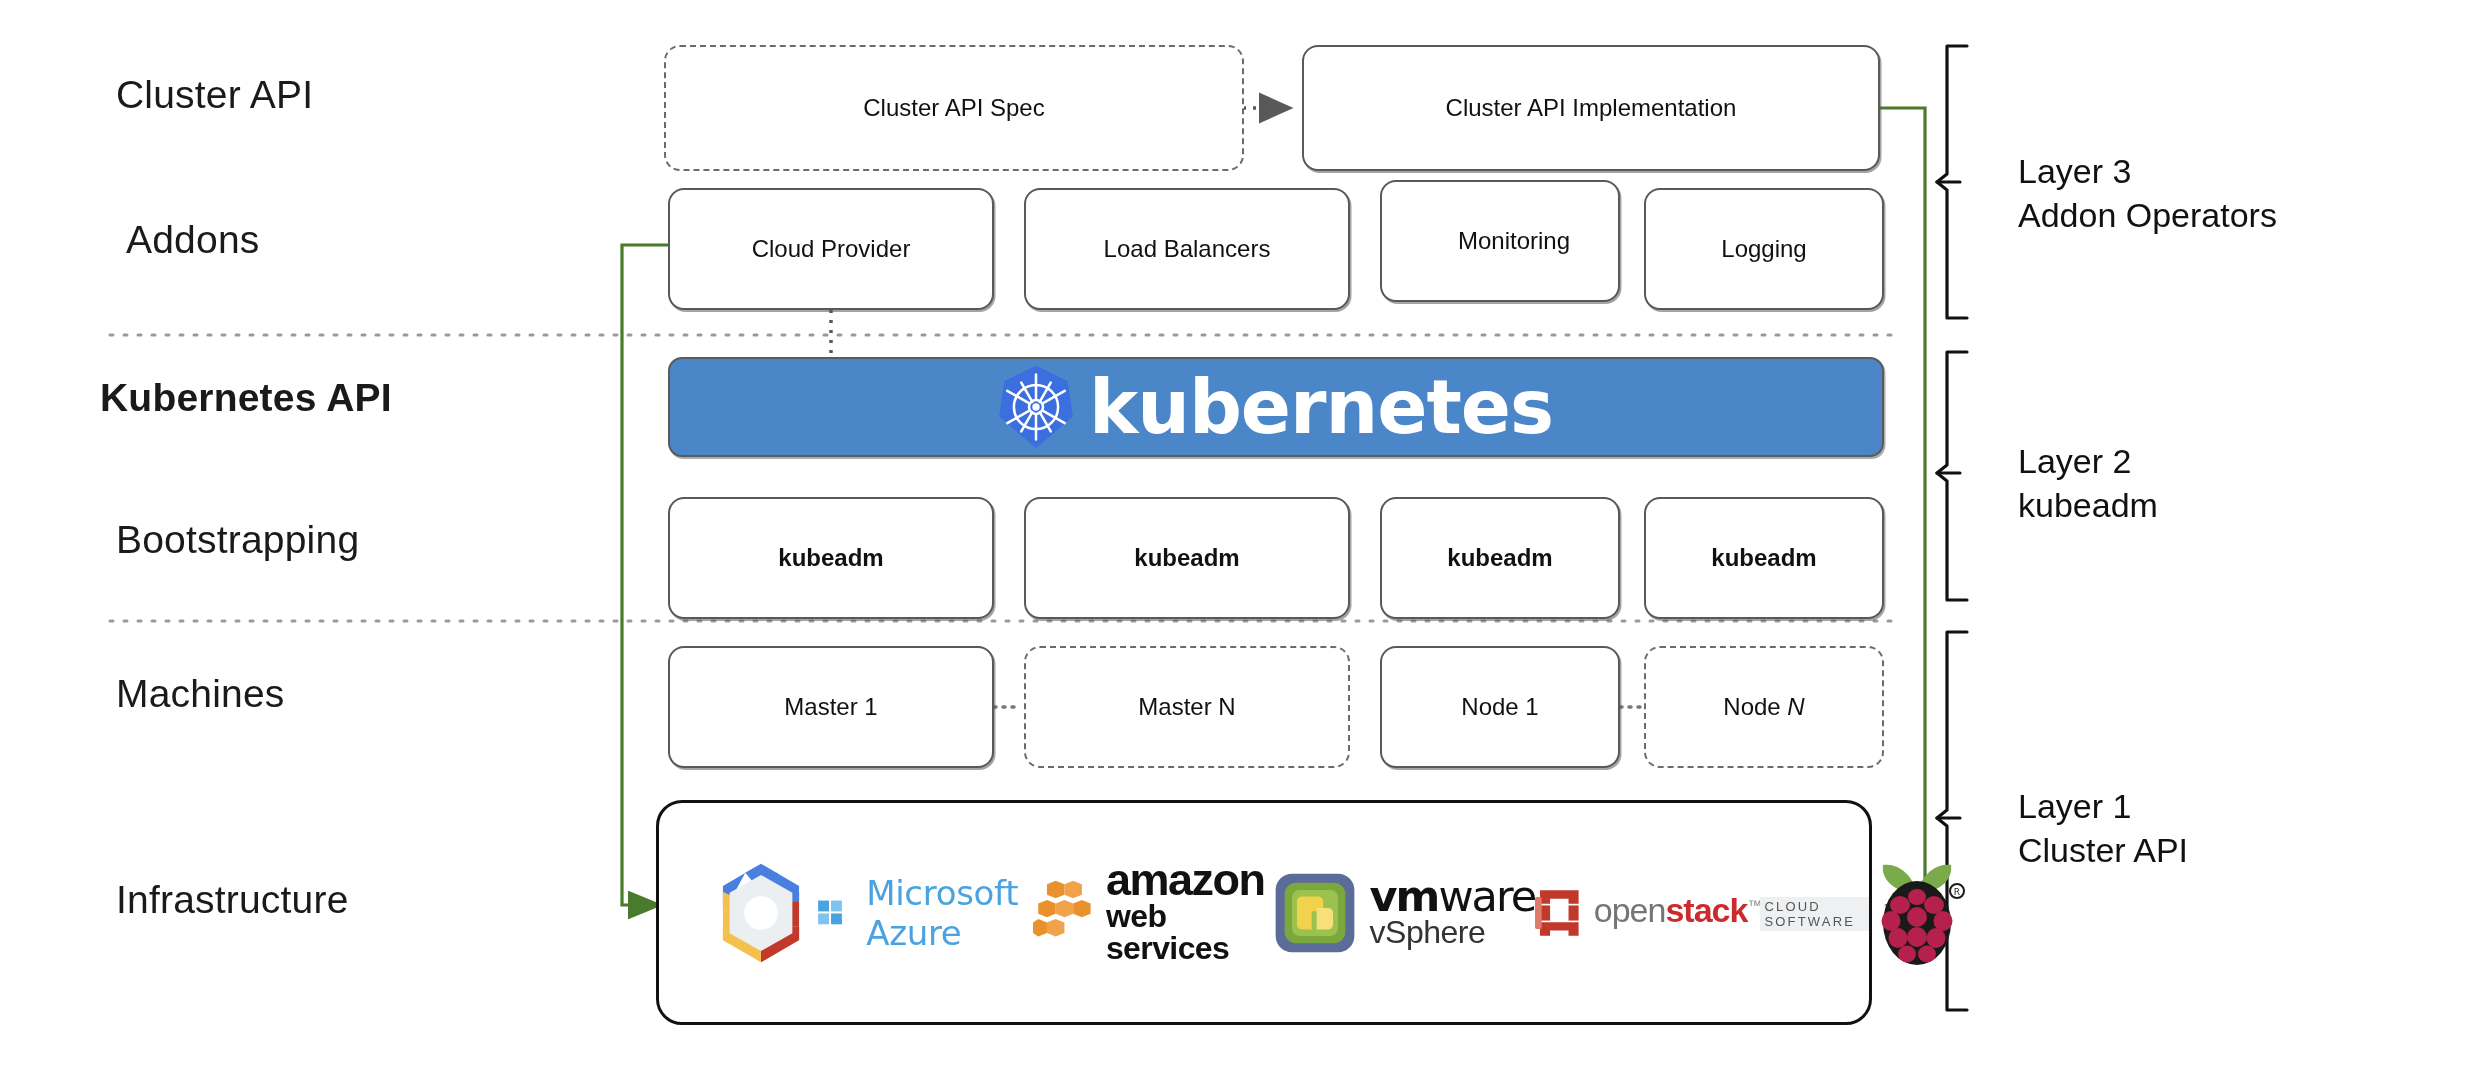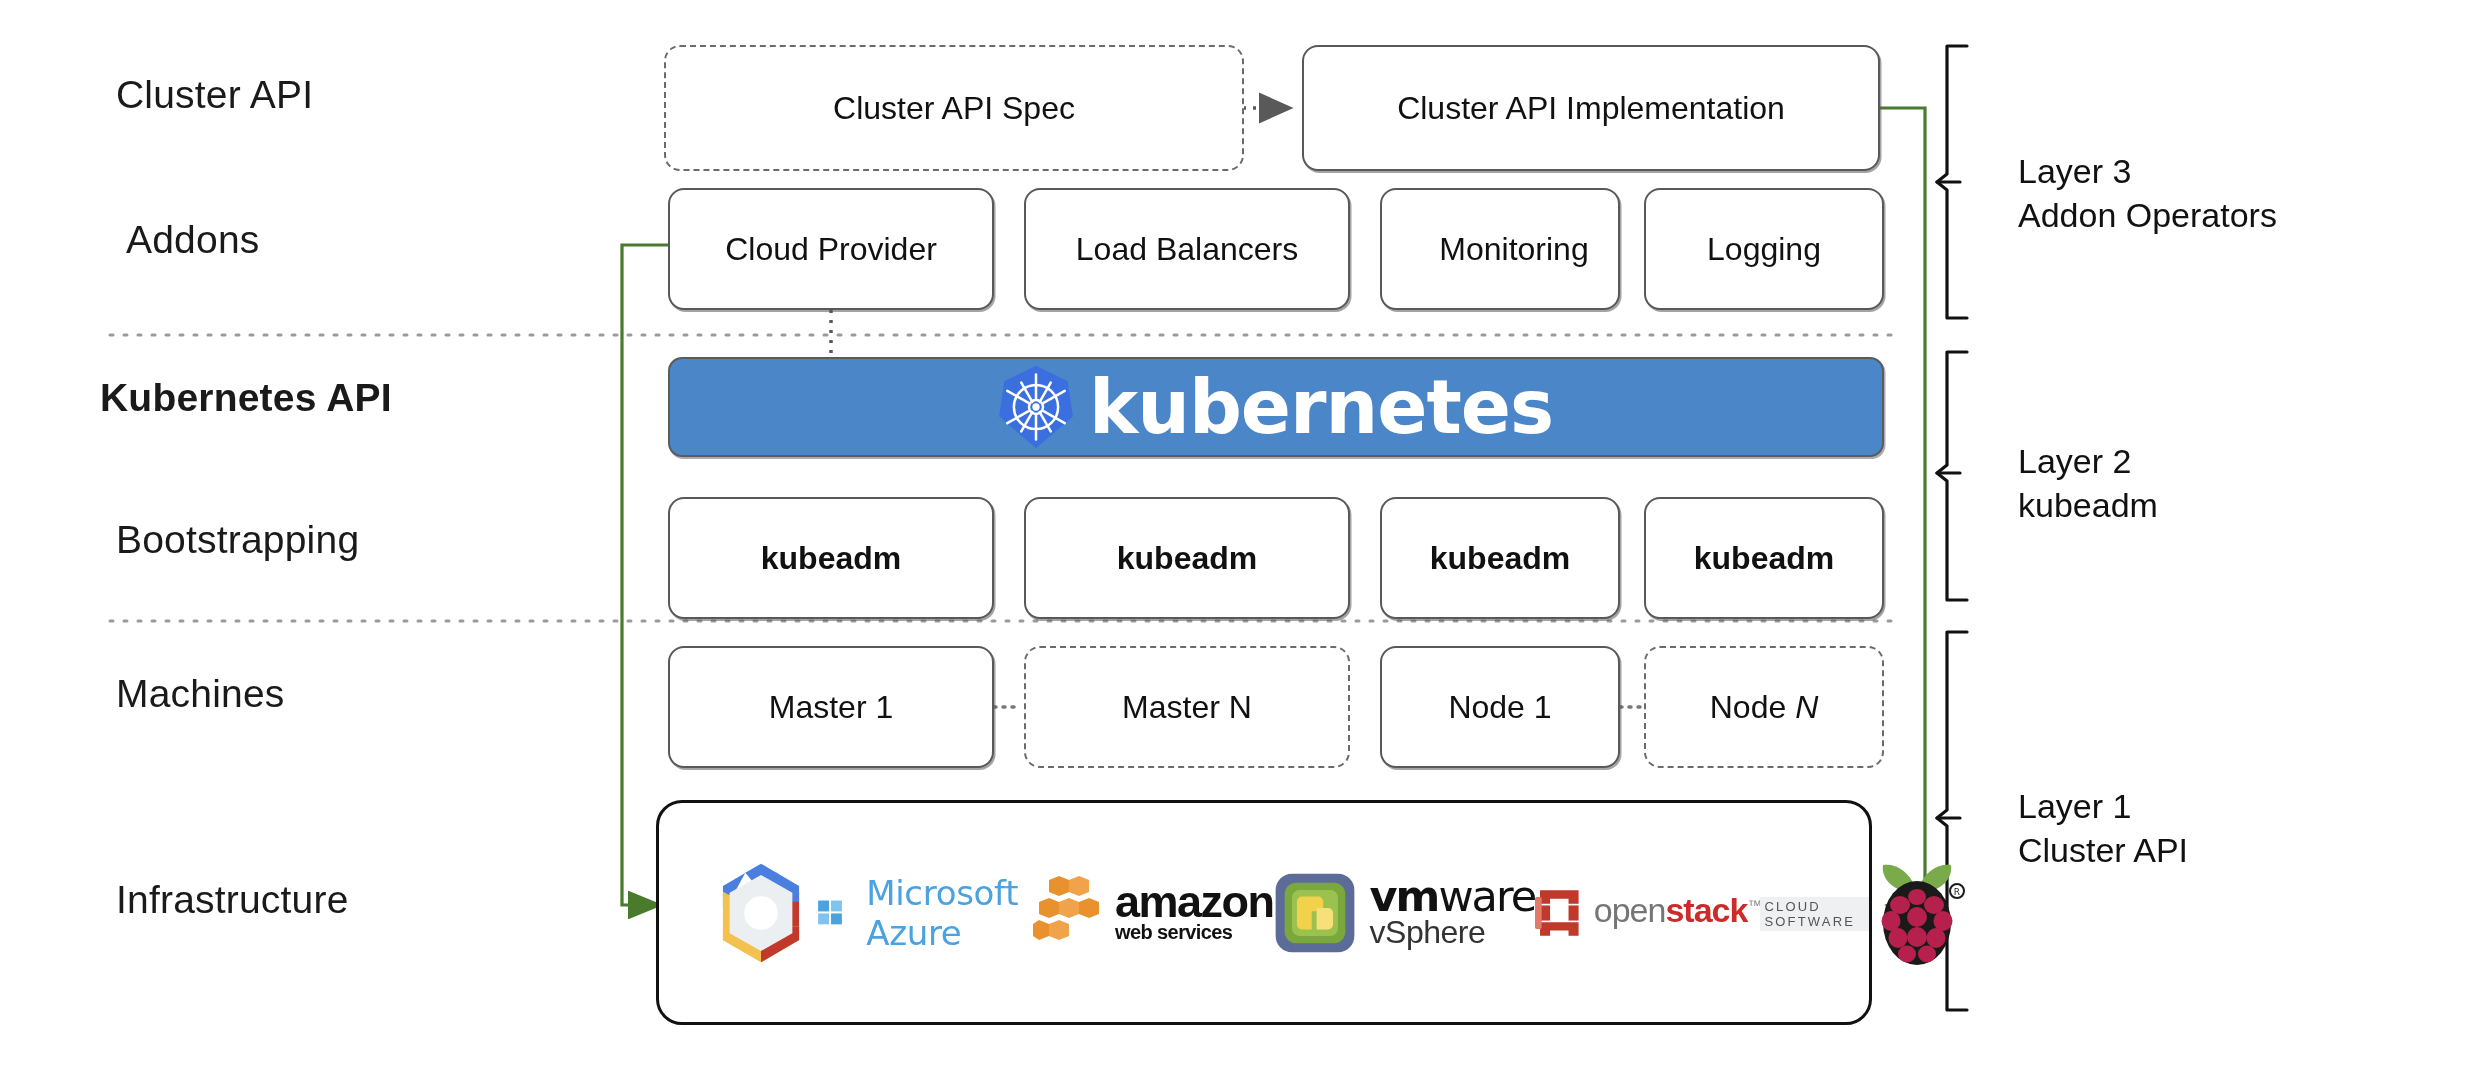--- a/index.html
+++ b/index.html
@@ -8,21 +8,21 @@
   #stage{position:absolute;left:0;top:0;width:2490px;height:904px;}
 
   
   .rowlabel{position:absolute;font-size:39px;color:#1a1a1a;white-space:nowrap;
             letter-spacing:.2px;line-height:1;}
 
   
   .node{position:absolute;box-sizing:border-box;background:#fff;
         border:2.5px solid #595959;border-radius:16px;
         display:flex;align-items:center;justify-content:center;
-        font-size:32px;color:#111;text-align:center;
+        font-size:24px;color:#111;text-align:center;
         box-shadow:1.5px 2px 0 rgba(90,90,90,.55);}
   .node.dashed{border-style:dashed;border-width:2.5px;box-shadow:none;border-color:#6b6b6b;}
   .node.bold{font-weight:bold;}
 
   
   .k8s{position:absolute;box-sizing:border-box;background:#4a86c8;
        border:2.5px solid #5b5b5b;border-radius:14px;
        display:flex;align-items:center;justify-content:center;gap:16px;
        box-shadow:1.5px 2px 0 rgba(90,90,90,.5);}
   .k8s-word{font-size:74px;font-weight:bold;color:#fff;letter-spacing:-1px;
@@ -41,21 +41,21 @@
   .layerlabel .l2{font-weight:normal;display:block;}
 
   
   #ovl{position:absolute;left:0;top:0;width:2490px;height:1076px;pointer-events:none;}
 
   
   .azure-txt{font-size:34px;color:#4aa3e0;font-family:"DejaVu Sans",sans-serif;
              letter-spacing:-.3px;}
   
   .aws-amazon{font-size:45px;font-weight:bold;color:#111;line-height:.86;letter-spacing:-1.5px;}
-  .aws-sub{font-size:20px;font-weight:bold;color:#111;letter-spacing:-.6px;line-height:1;}
+  .aws-sub{font-size:32px;font-weight:bold;color:#111;letter-spacing:-.6px;line-height:1;}
   
   .vm-top{font-size:43px;color:#111;line-height:.9;letter-spacing:-2px;font-family:"DejaVu Sans",sans-serif;}
   .vm-top b{font-weight:bold;}
   .vm-sub{font-size:32px;color:#333;line-height:1;letter-spacing:-.5px;}
   
   .os-top{font-size:34px;line-height:.95;letter-spacing:-1px;}
   .os-open{color:#757575;}
   .os-stack{color:#cc2b2b;font-weight:bold;}
   .os-tm{font-size:14px;color:#888;vertical-align:super;}
   .os-sub{font-size:13px;color:#555;letter-spacing:2.2px;background:#eef0f2;
@@ -117,21 +117,21 @@
   <div class="node" style="left:1302px;top:45px;width:578px;height:126px;">
     <span>Cluster API Implementation</span>
   </div>
 
   <div class="node" style="left:668px;top:188px;width:326px;height:122px;">
     <span>Cloud Provider</span>
   </div>
   <div class="node" style="left:1024px;top:188px;width:326px;height:122px;">
     <span>Load Balancers</span>
   </div>
-  <div class="node" style="left:1380px;top:188px;width:240px;height:122px;padding-left:28px;">
+  <div class="node" style="left:1380px;top:180px;width:240px;height:122px;padding-left:28px;">
     <span>Monitoring</span>
   </div>
   <div class="node" style="left:1644px;top:188px;width:240px;height:122px;">
     <span>Logging</span>
   </div>
 
   <div class="k8s" style="left:668px;top:357px;width:1216px;height:100px;">
     <span style="display:flex;">
       <svg width="74" height="84" viewBox="0 0 100 114" xmlns="http://www.w3.org/2000/svg">
         <path d="M50 1 L93 22 L100 70 L50 113 L0 70 L7 22 Z" fill="#3b6fe0"></path>

